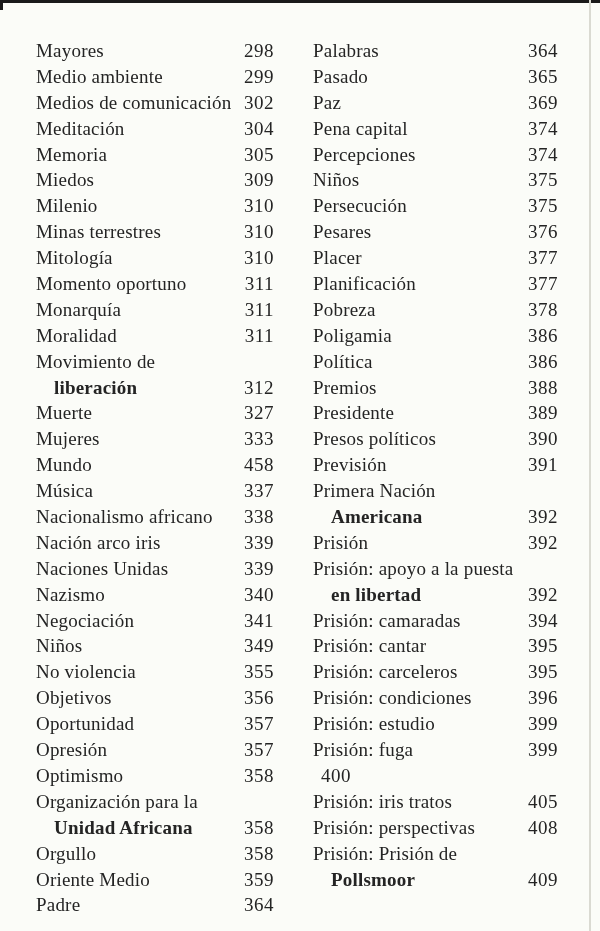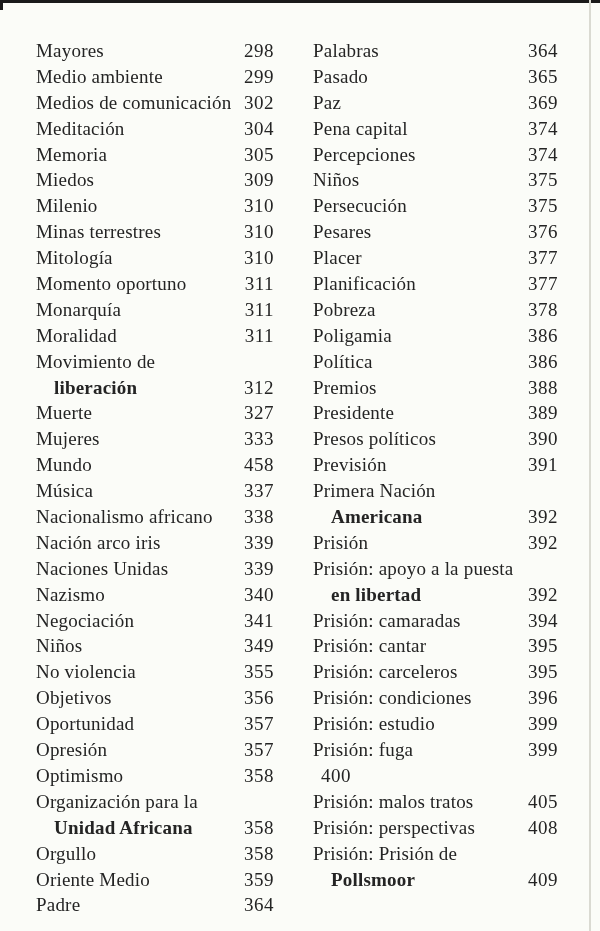--- a/index.html
+++ b/index.html
@@ -333,21 +333,21 @@
           <span class="page-num">399</span>
         </div>
         <div class="row">
           <span class="label">Prisión: fuga</span>
           <span class="page-num">399</span>
         </div>
         <div class="row">
           <span class="page-num">400</span>
         </div>
         <div class="row">
-          <span class="label">Prisión: malos tratos</span>
+          <span class="label">Prisión: iris tratos</span>
           <span class="page-num">405</span>
         </div>
         <div class="row">
           <span class="label">Prisión: perspectivas</span>
           <span class="page-num">408</span>
         </div>
         <div class="row">
           <span class="label">Prisión: Prisión de</span>
           <span class="page-num"></span>
         </div>

